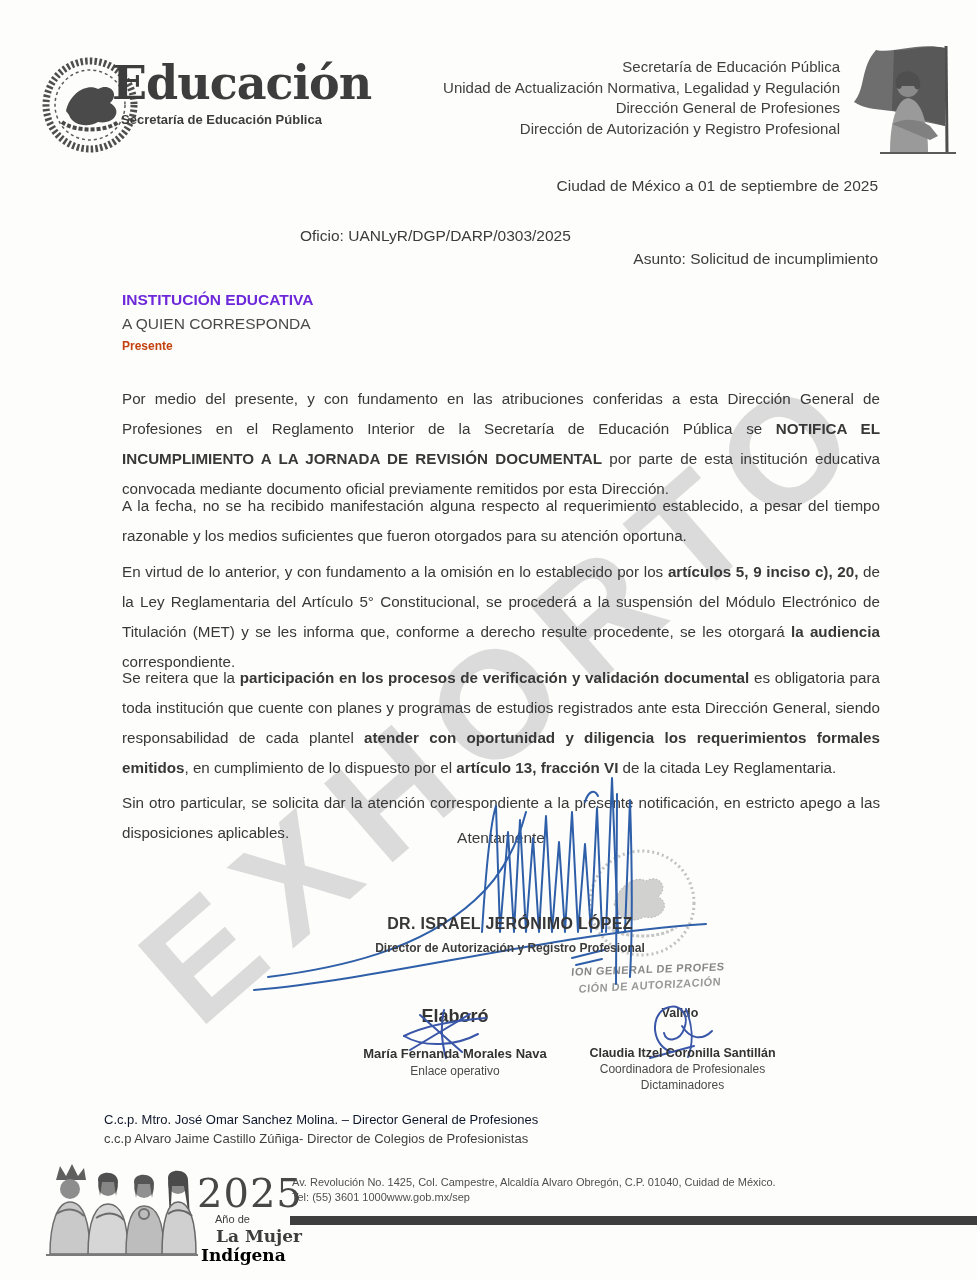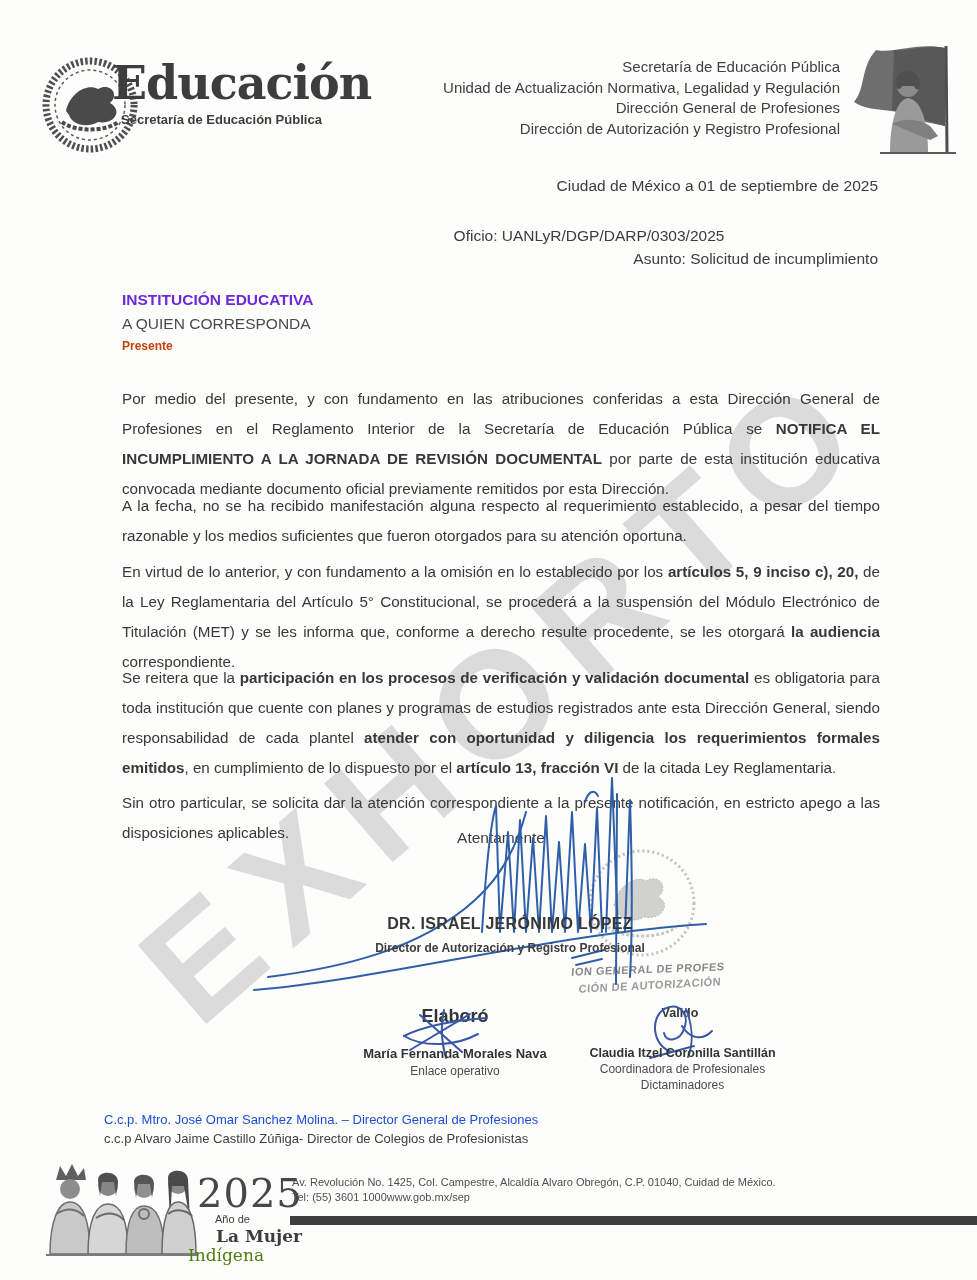--- a/index.html
+++ b/index.html
@@ -23,21 +23,21 @@
   }
   .layer { position:relative; z-index:2; }
 
   
   .wordmark { left:112px; top:56px; font-family:"DejaVu Serif", serif; font-weight:bold; font-size:46px; color:#3d3d3d; letter-spacing:-1px; }
   .wordmark-tagline { left:121px; top:112px; font-size:13px; font-weight:bold; color:#3d3d3d; }
   .dep-block { left:300px; top:57px; width:540px; text-align:right; font-size:15px; line-height:20.7px; color:#404040; }
 
   
   .dateline { left:300px; top:177px; width:578px; text-align:right; font-size:15.5px; color:#3c3c3c; }
-  .oficio   { left:300px; top:227px; width:578px; text-align:center; font-size:15.5px; color:#3c3c3c; }
+  .oficio   { left:300px; top:227px; width:578px; text-align:left; font-size:15.5px; color:#3c3c3c; }
   .asunto   { left:300px; top:250px; width:578px; text-align:right; font-size:15.5px; color:#3c3c3c; }
 
   
   .rcpt1 { left:122px; top:291px; font-size:15.5px; font-weight:bold; color:#6d28d9; }
   .rcpt2 { left:122px; top:315px; font-size:15.5px; color:#4a4a4a; }
   .rcpt3 { left:122px; top:339px; font-size:12px; font-weight:bold; color:#c2410c; }
 
   
   .para { left:122px; width:758px; font-size:15.2px; line-height:30px; text-align:justify; color:#383838; }
   .p1 { top:384px; } .p2 { top:491px; } .p3 { top:557px; } .p4 { top:663px; } .p5 { top:788px; }
@@ -55,28 +55,28 @@
   
   .elab-label { left:395px; top:1006px; width:120px; text-align:center; font-size:18px; font-weight:bold; color:#333; }
   .elab-name  { left:355px; top:1046px; width:200px; text-align:center; font-size:13px; font-weight:bold; color:#333; }
   .elab-role  { left:355px; top:1064px; width:200px; text-align:center; font-size:12px; color:#4a4a4a; }
   .val-label  { left:620px; top:1006px; width:120px; text-align:center; font-size:12.5px; font-weight:bold; color:#333; }
   .val-name   { left:575px; top:1046px; width:215px; text-align:center; font-size:12.5px; font-weight:bold; color:#333; }
   .val-role1  { left:575px; top:1062px; width:215px; text-align:center; font-size:12px; color:#4a4a4a; }
   .val-role2  { left:575px; top:1078px; width:215px; text-align:center; font-size:12px; color:#4a4a4a; }
 
   
-  .ccp1 { left:104px; top:1112px; font-size:13px; color:#1d4ed8; }
+  .ccp1 { left:104px; top:1112px; font-size:13px; color:#0f172a; }
   .ccp2 { left:104px; top:1131px; font-size:13px; color:#3f3f3f; }
 
   
   .year       { left:197px; top:1170px; font-family:"DejaVu Serif", serif; font-weight:normal; font-size:40px; color:#474747; letter-spacing:1px; }
   .year-cap1  { left:215px; top:1213px; font-size:11px; color:#3d3d3d; }
   .year-cap2  { left:200px; top:1226px; font-family:"DejaVu Serif", serif; font-weight:bold; font-size:17px; color:#3d3d3d;margin-left:16px; }
-  .year-cap3  { left:188px; top:1245px; font-family:"DejaVu Serif", serif; font-weight:normal; font-size:17px; color:#4d7c0f; }
+  .year-cap3  { left:201px; top:1245px; font-family:"DejaVu Serif", serif; font-weight:bold; font-size:17px; color:#000000; }
   .addr1 { left:292px; top:1176px; font-size:11px; color:#4f4f4f; }
   .addr2 { left:292px; top:1191px; font-size:11px; color:#4f4f4f; }
   .footer-bar { left:290px; top:1216px; width:687px; height:9px; background:#3e3e3e; }
 </style>
 </head>
 <body>
 
 <div class="page">
 
   <div class="watermark">EXHORTO</div>

